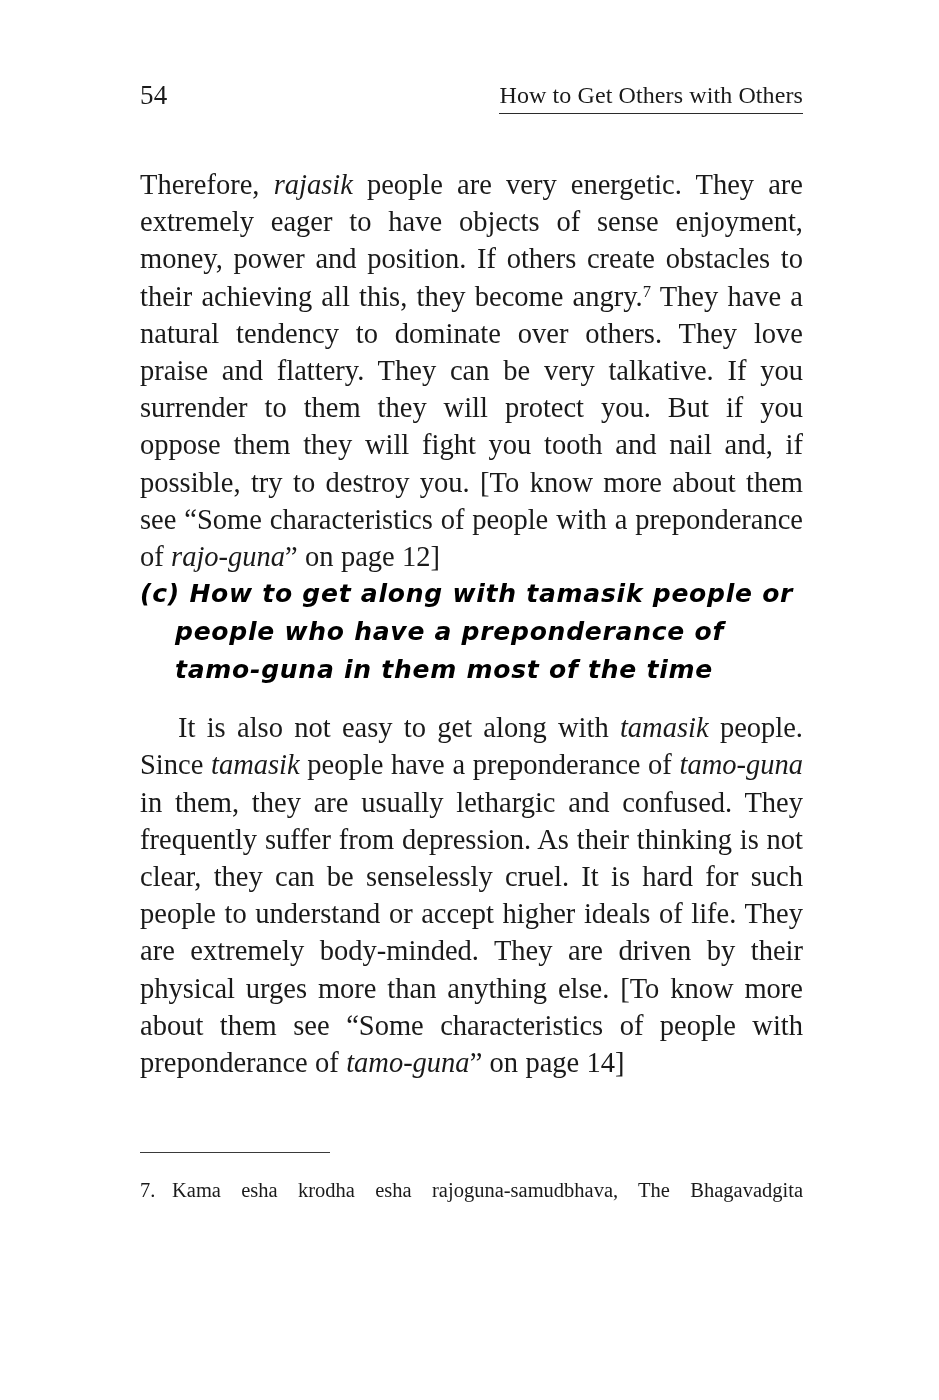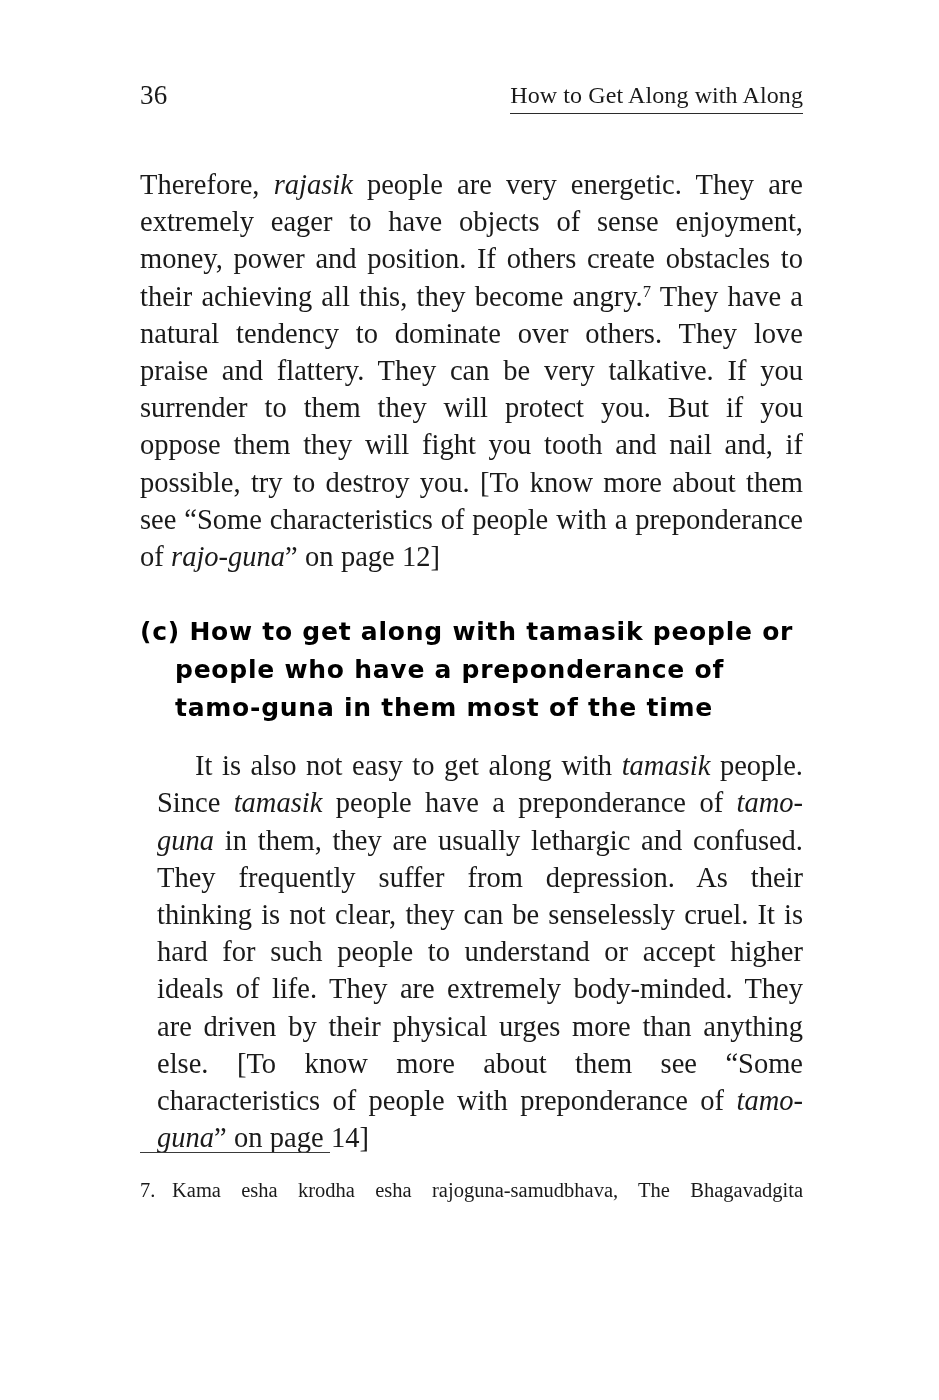--- a/index.html
+++ b/index.html
@@ -63,21 +63,21 @@
   }
   p.para {
     margin: 0;
     font-size: 28.5px;
     line-height: 37.2px;
     text-align: justify;
     text-justify: inter-word;
     word-spacing: 0.2px;
     hyphens: manual;
   }
-  p.para.indent { text-indent: 38px; margin-left: 17px; }
+  p.para.indent { text-indent: 38px; }
 
   i, em { }
   sup.fn {
     font-size: 0.58em;
     vertical-align: 0.52em;
     line-height: 0;
   }
 
   
   .section-heading {
@@ -85,21 +85,21 @@
     padding-left: 35px;
     text-indent: -35px;
     font-family: "DejaVu Sans", "Liberation Sans", sans-serif;
     font-weight: bold;
     font-size: 25px;
     line-height: 38px;
     letter-spacing: 0.75px;
     color: #000;
     text-align: left;
   }
-  .heading-block { margin-top: 38px; margin-bottom: 20px; }
+  .heading-block { margin-bottom: 20px; font-style: italic; }
   .para-block-2 { margin-top: 0; }
 
   
   .footnotes {
     position: absolute;
     left: 140px;
     top: 1152px;
     width: 663px;
   }
   .fn-rule {
@@ -126,23 +126,23 @@
     text-align-last: justify;
   }
   .fn-rest { display: block; }
 </style>
 </head>
 <body>
 
 <div class="page">
 
   <div class="running-head">
-    <div class="folio">36</div>
+    <div class="folio">54</div>
     <div class="head-title-wrap">
-      <div class="head-title">How to Get Along with Along</div>
+      <div class="head-title">How to Get Others with Others</div>
       <div class="head-rule"></div>
     </div>
   </div>
 
   <div class="body-col">
 
     <p class="para"><span>Therefore, </span><i>rajasik</i><span> people are very energetic. They are extremely eager to have objects of sense enjoyment, money, power and position. If others create obstacles to their achieving all this, they become angry.</span><sup class="fn">7</sup><span> They have a natural tendency to dominate over others. They love praise and flattery. They can be very talkative. If you surrender to them they will protect you. But if you oppose them they will fight you tooth and nail and, if possible, try to destroy you. [To know more about them see “Some characteristics of people with a preponderance of </span><i>rajo-guna</i><span>” on page 12]</span></p>
 
     <div class="heading-block">
       <h2 class="section-heading"><span>(c)</span> <span>How to get along with tamasik people or people who have a preponderance of tamo-guna in them most of the time</span></h2>

